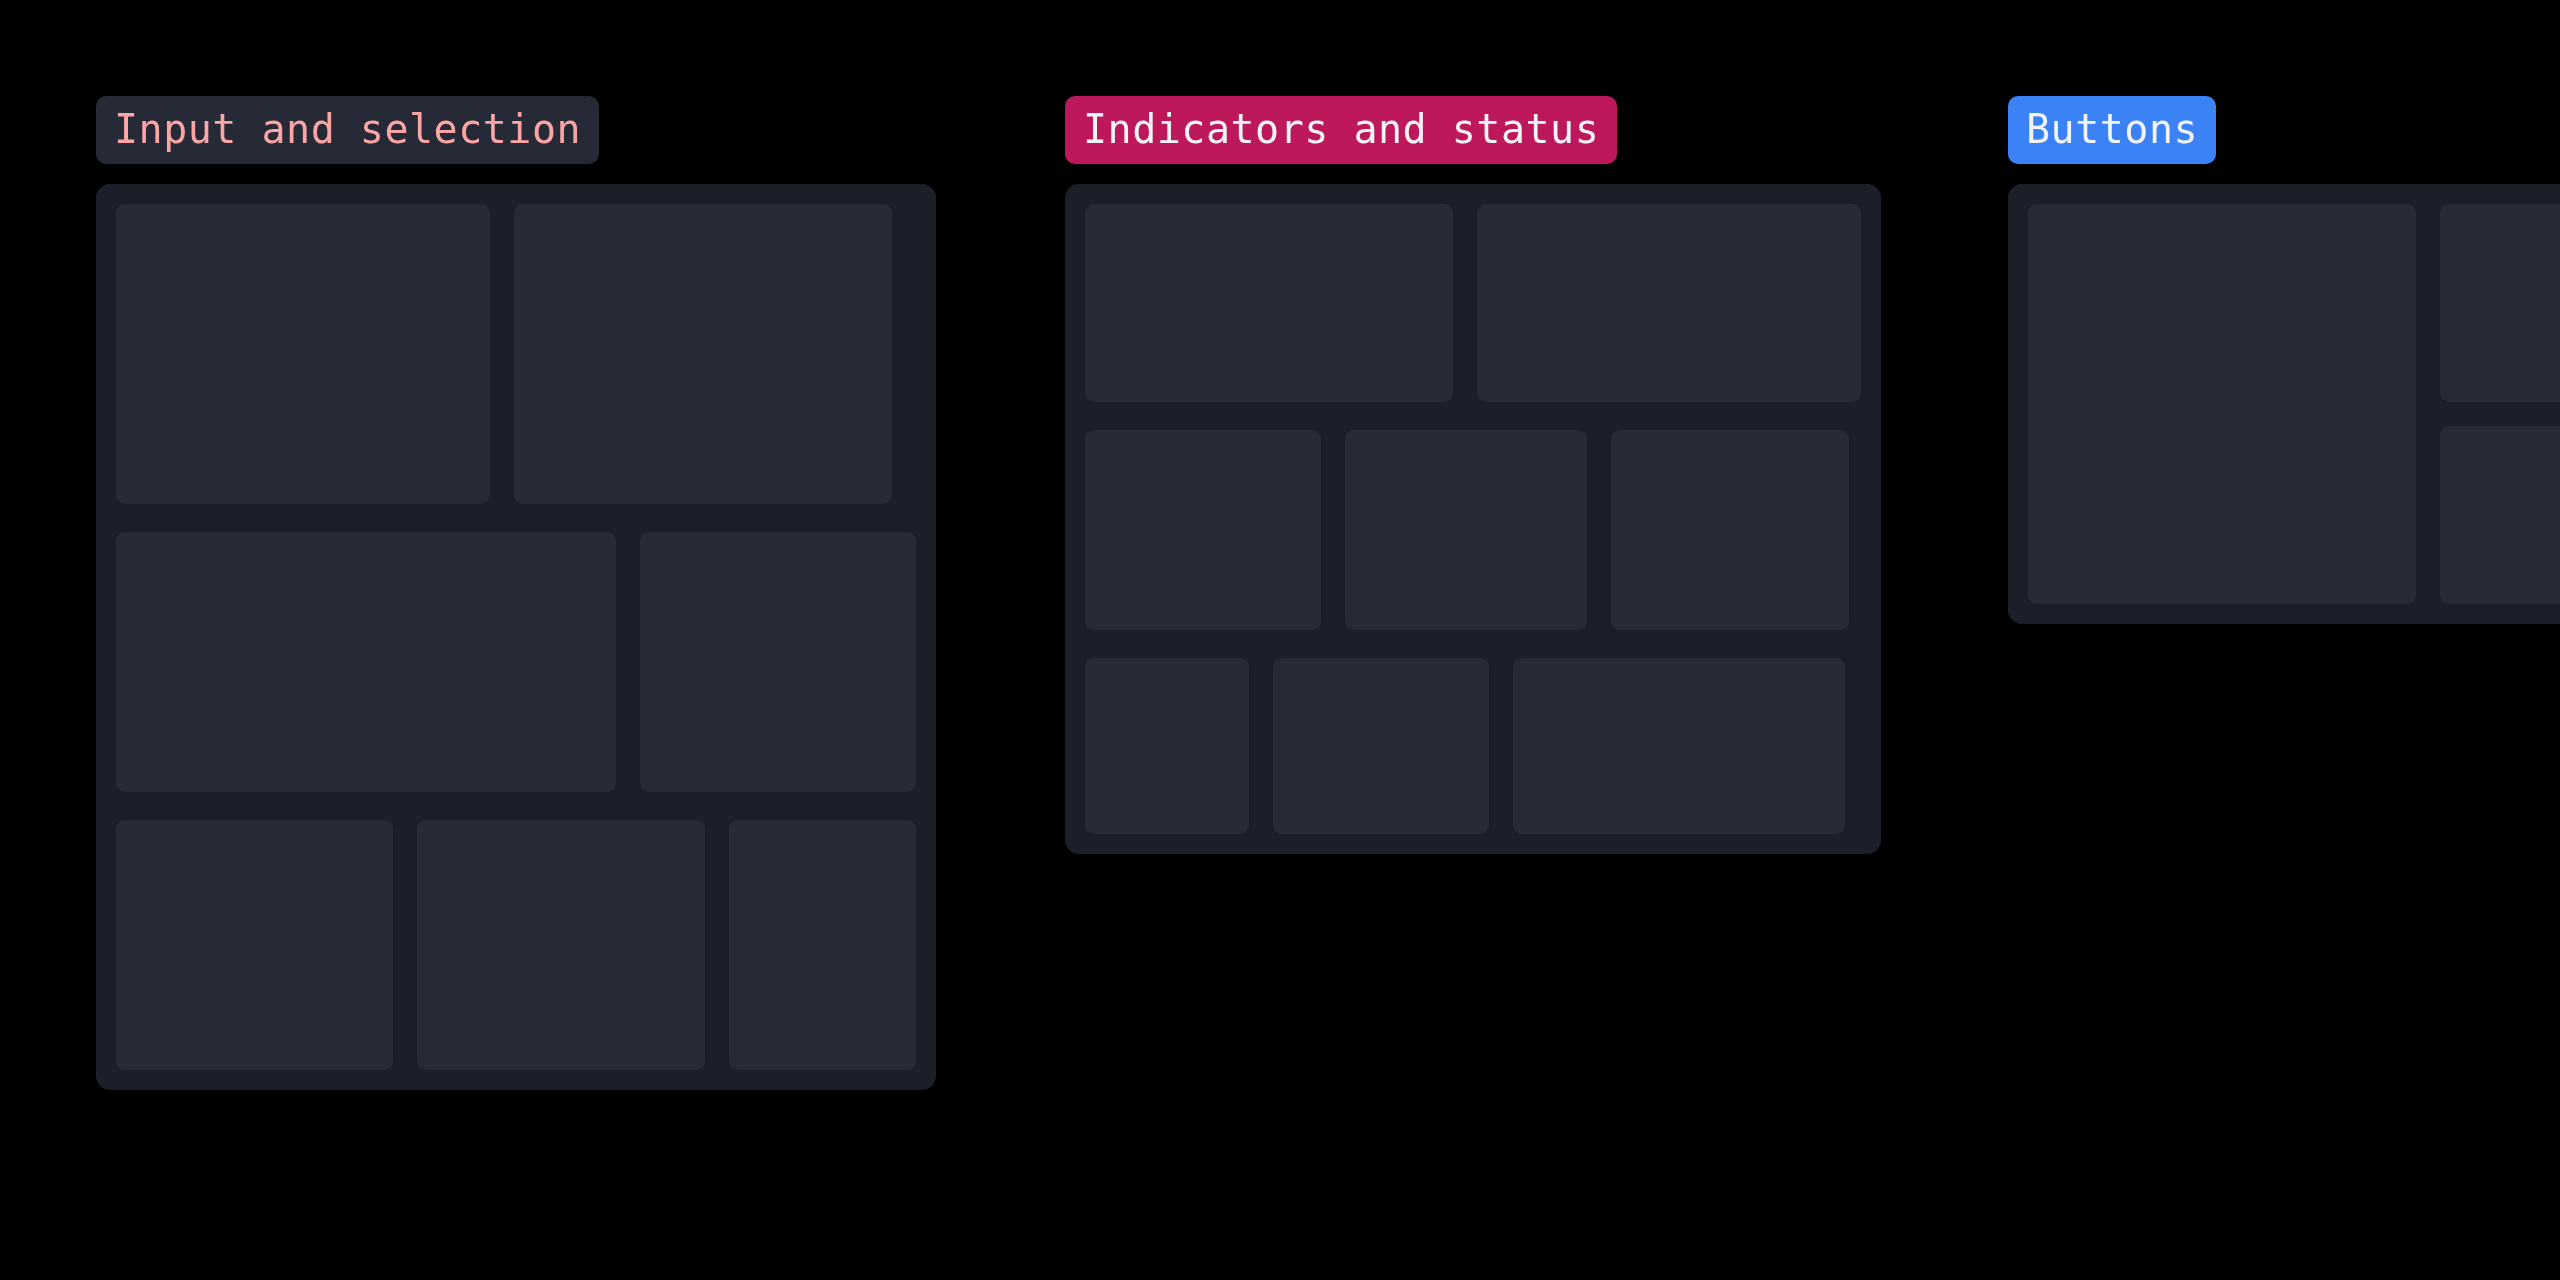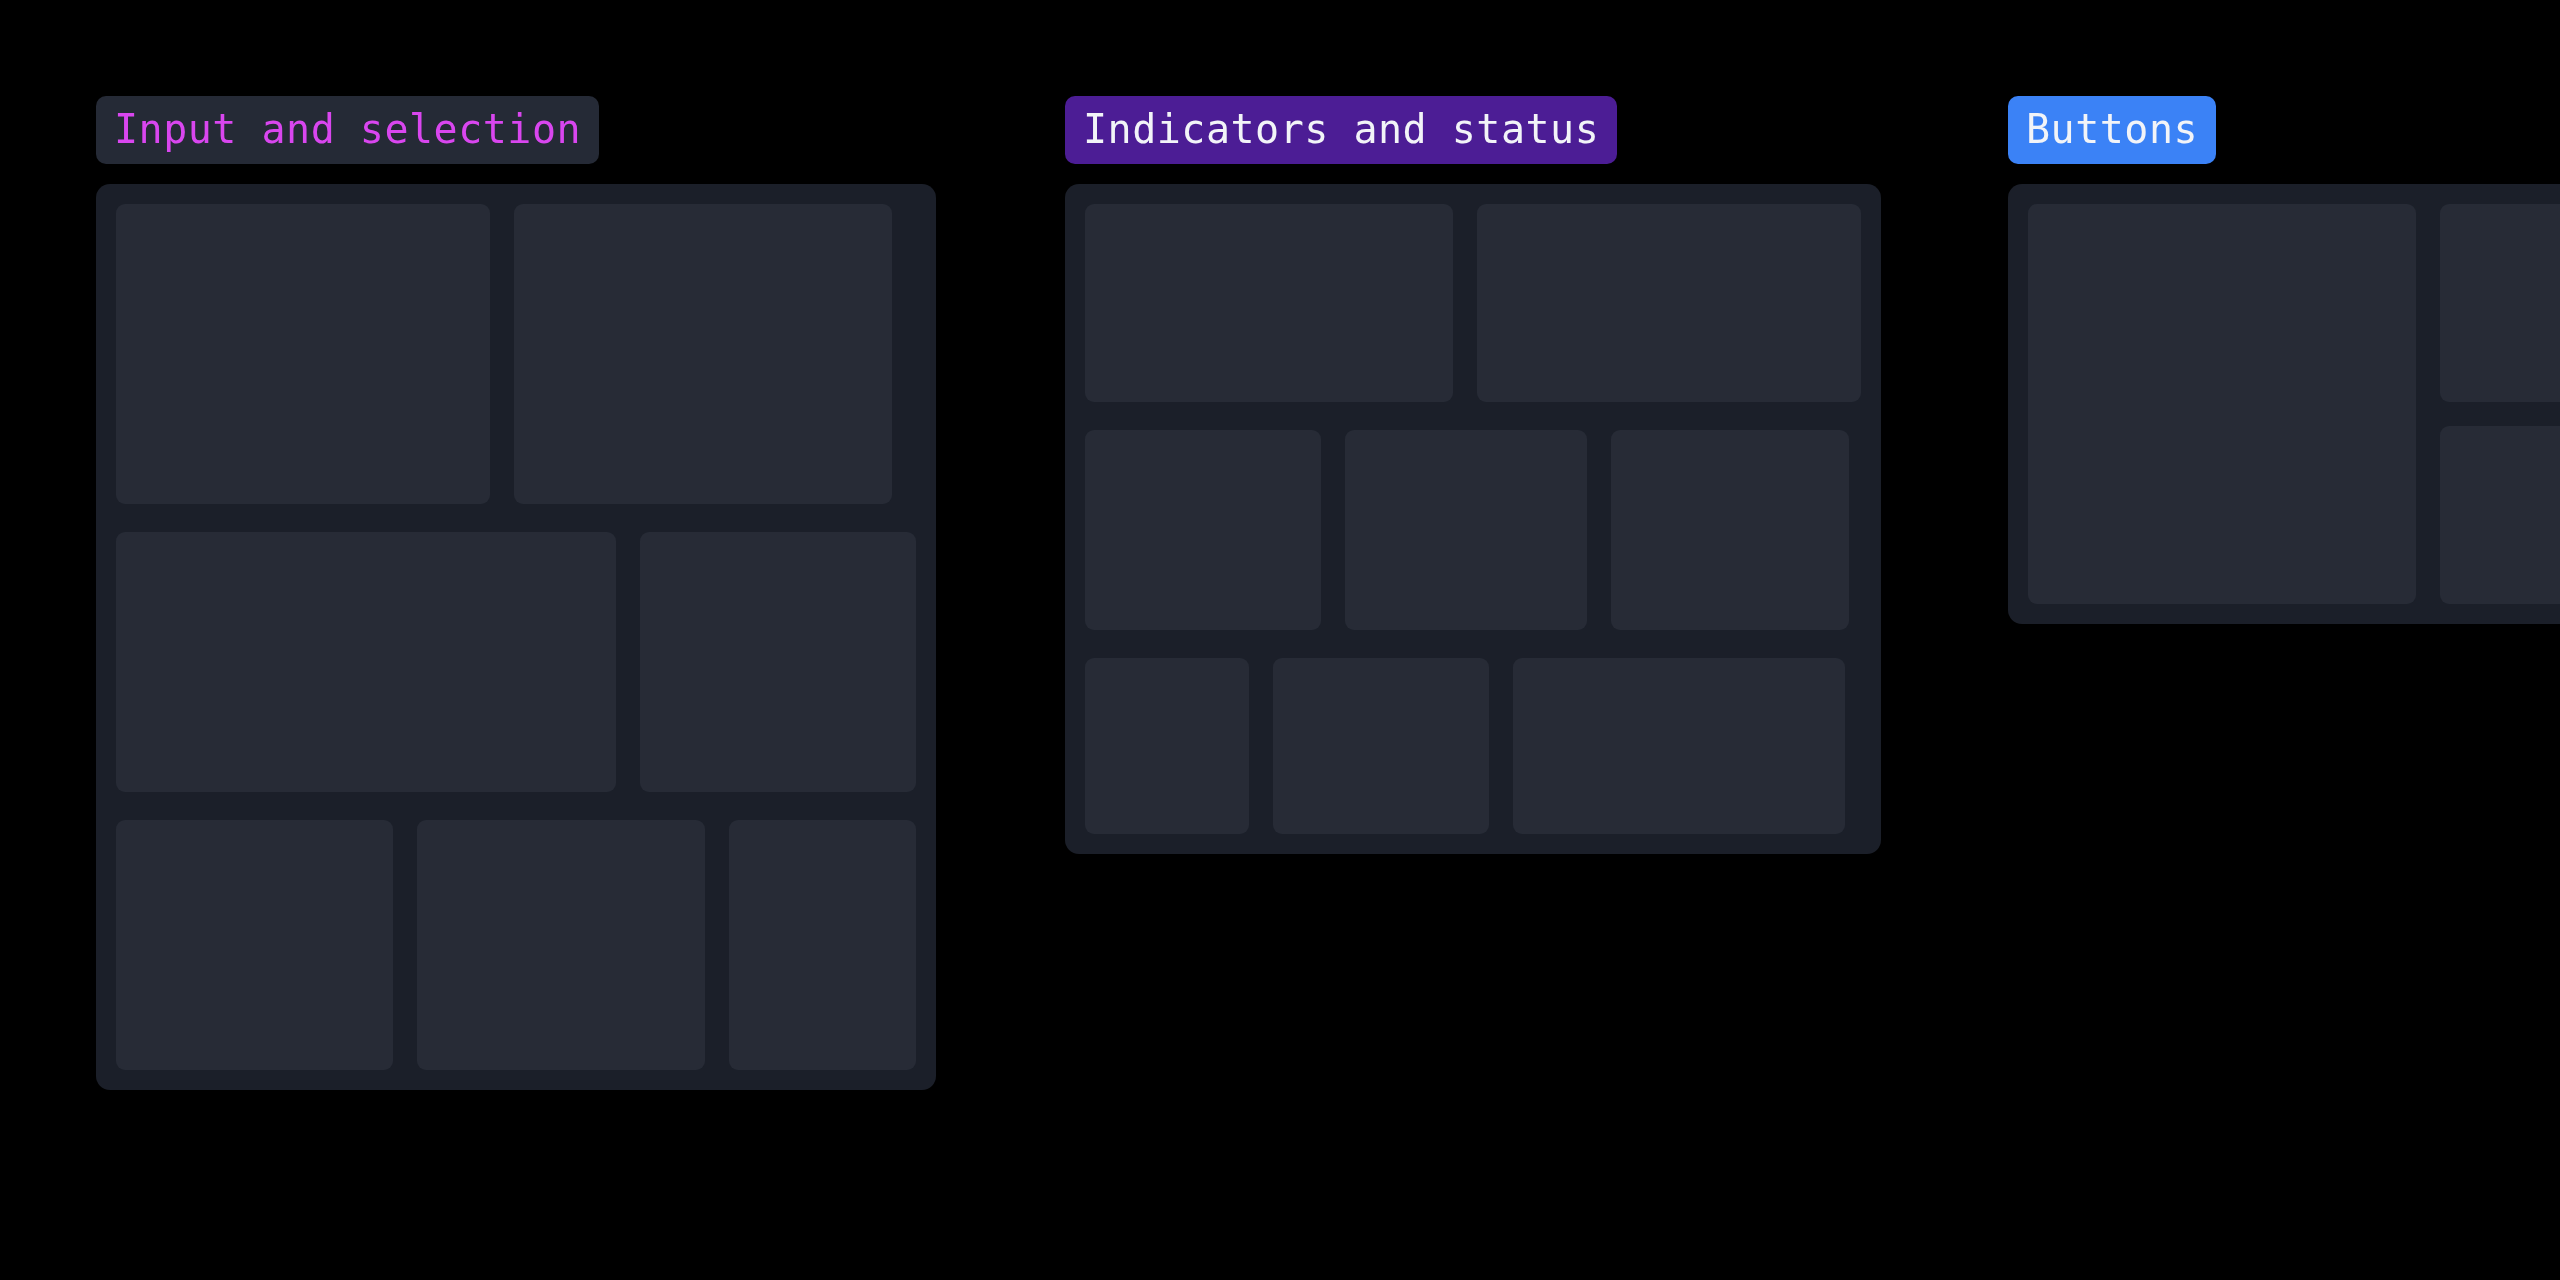--- a/index.html
+++ b/index.html
@@ -70,36 +70,36 @@
   .panel-col {
     display: flex;
     flex-direction: column;
     gap: 24px;
   }
 </style>
 </head>
 <body>
 
 <div id="canvas" style="width: 2560px; height: 1280px; background: rgb(0, 0, 0);">
-    <div class="group" style="left: 96px; top: 96px;"><div class="group-title" style="background: rgb(37, 42, 54); color: #d946ef;">Input and selection</div><div class="panel" style="background: rgb(27, 31, 41); width: 840px;">
+    <div class="group" style="left: 96px; top: 96px;"><div class="group-title" style="background: rgb(37, 42, 54); color: #fca5a5;">Input and selection</div><div class="panel" style="background: rgb(27, 31, 41); width: 840px;">
         <div class="panel-row" style="height: 300px;">
           <div class="tile" style="background: rgb(39, 43, 54); width: 374px; flex: 0 0 auto; height: 100%;"></div>
           <div class="tile" style="background: rgb(39, 43, 54); width: 378px; flex: 0 0 auto; height: 100%;"></div>
         </div>
         <div class="panel-row" style="height: 260px;">
           <div class="tile" style="background: rgb(39, 43, 54); width: 500px; flex: 0 0 auto; height: 100%;"></div>
           <div class="tile" style="background: rgb(39, 43, 54); width: 276px; flex: 0 0 auto; height: 100%;"></div>
         </div>
         <div class="panel-row" style="height: 250px;">
           <div class="tile" style="background: rgb(39, 43, 54); width: 277px; flex: 0 0 auto; height: 100%;"></div>
           <div class="tile" style="background: rgb(39, 43, 54); width: 288px; flex: 0 0 auto; height: 100%;"></div>
           <div class="tile" style="background: rgb(39, 43, 54); width: 187px; flex: 0 0 auto; height: 100%;"></div>
         </div>
       </div></div>
-    <div class="group" style="left: 1065px; top: 96px;"><div class="group-title" style="background: #4c1d95; color: rgb(242, 244, 248);">Indicators and status</div><div class="panel" style="background: rgb(27, 31, 41); width: 816px;">
+    <div class="group" style="left: 1065px; top: 96px;"><div class="group-title" style="background: #be185d; color: rgb(242, 244, 248);">Indicators and status</div><div class="panel" style="background: rgb(27, 31, 41); width: 816px;">
         <div class="panel-row" style="height: 198px;">
           <div class="tile" style="background: rgb(39, 43, 54); width: 368px; flex: 0 0 auto; height: 100%;"></div>
           <div class="tile" style="background: rgb(39, 43, 54); width: 384px; flex: 0 0 auto; height: 100%;"></div>
         </div>
         <div class="panel-row" style="height: 200px;">
           <div class="tile" style="background: rgb(39, 43, 54); width: 236px; flex: 0 0 auto; height: 100%;"></div>
           <div class="tile" style="background: rgb(39, 43, 54); width: 242px; flex: 0 0 auto; height: 100%;"></div>
           <div class="tile" style="background: rgb(39, 43, 54); width: 238px; flex: 0 0 auto; height: 100%;"></div>
         </div>
         <div class="panel-row" style="height: 176px;">

